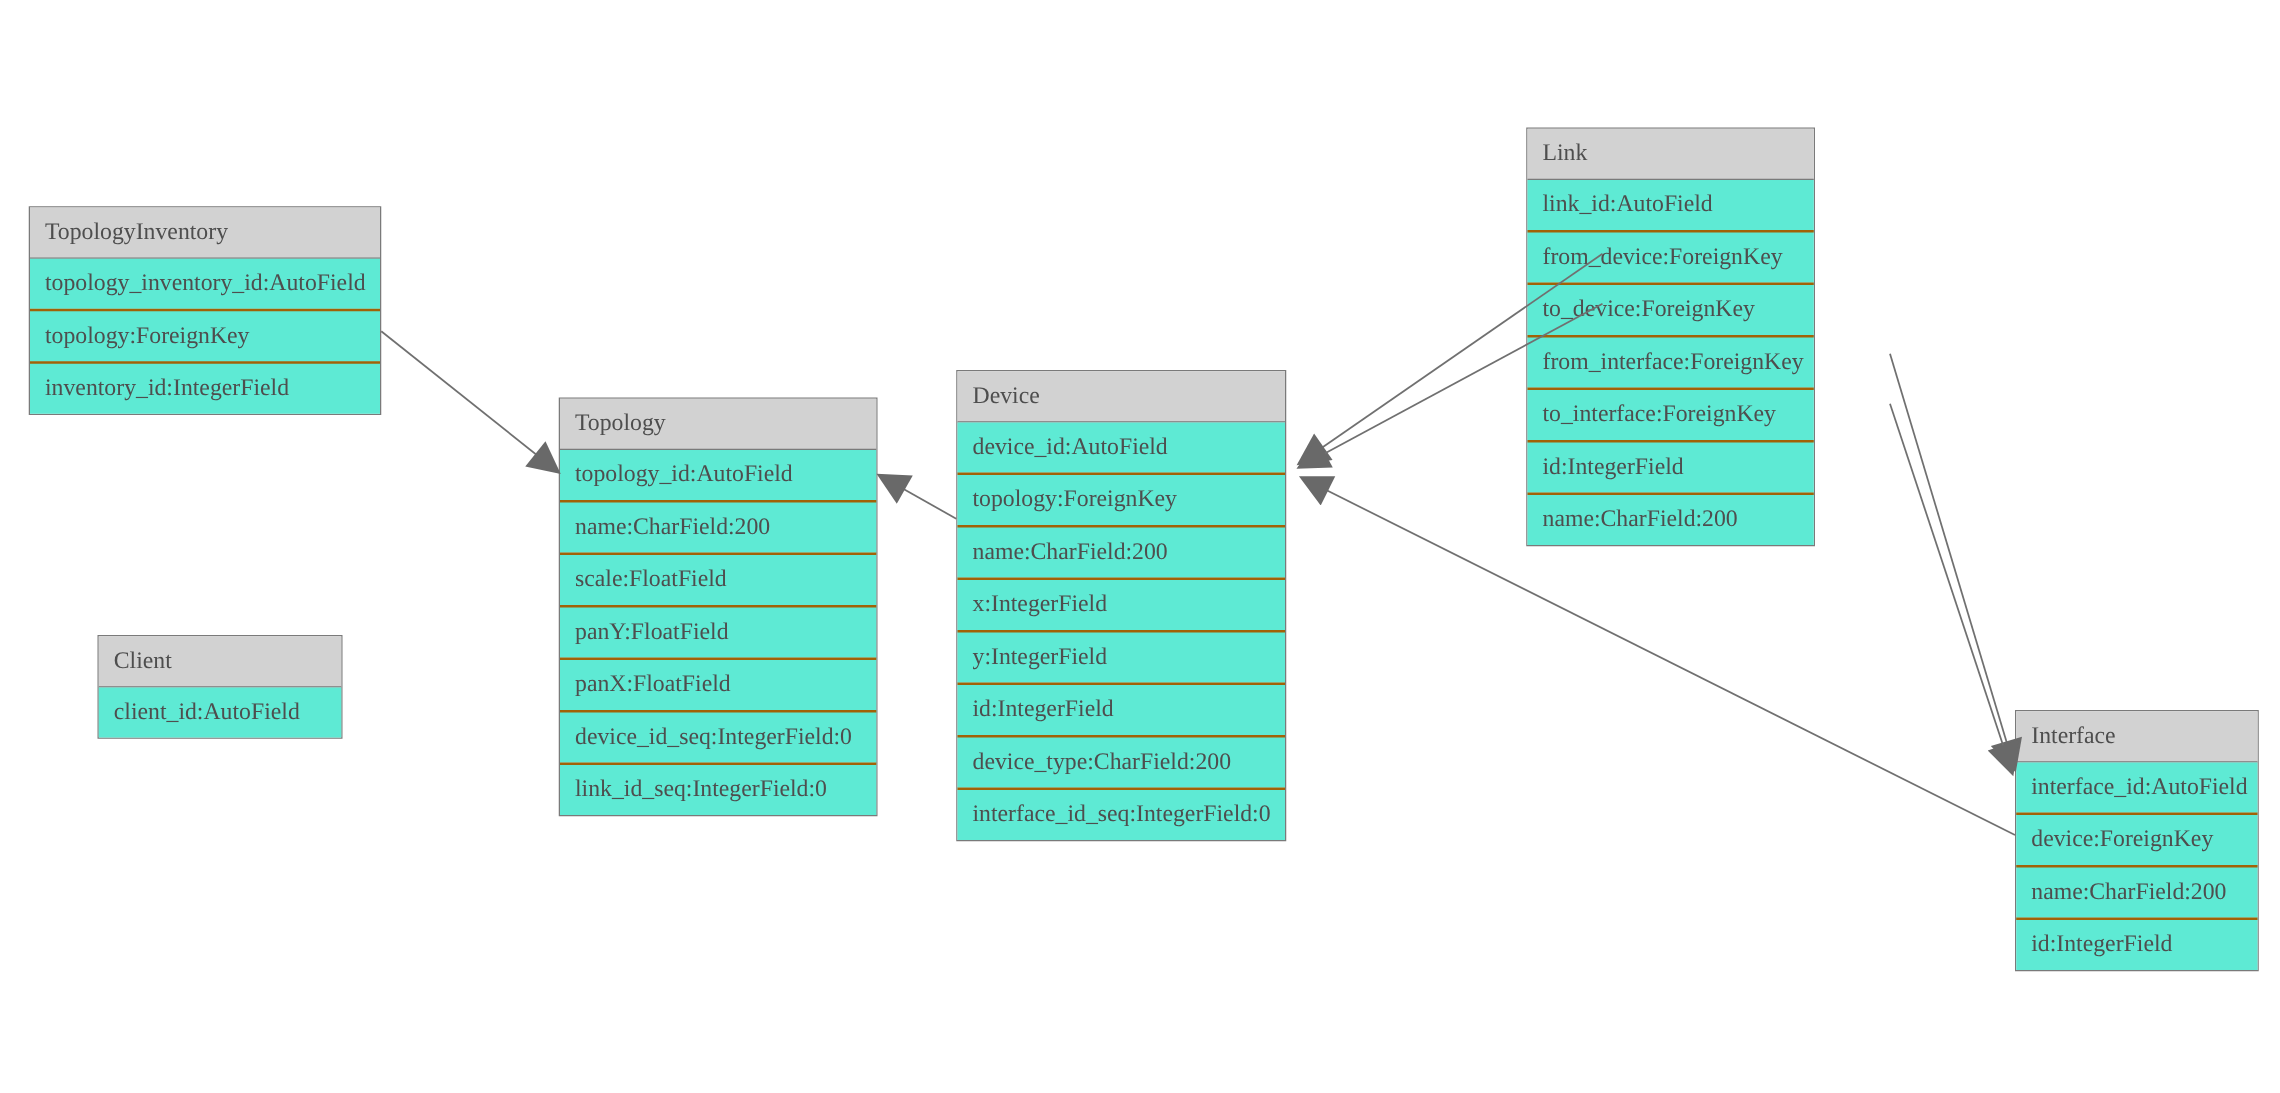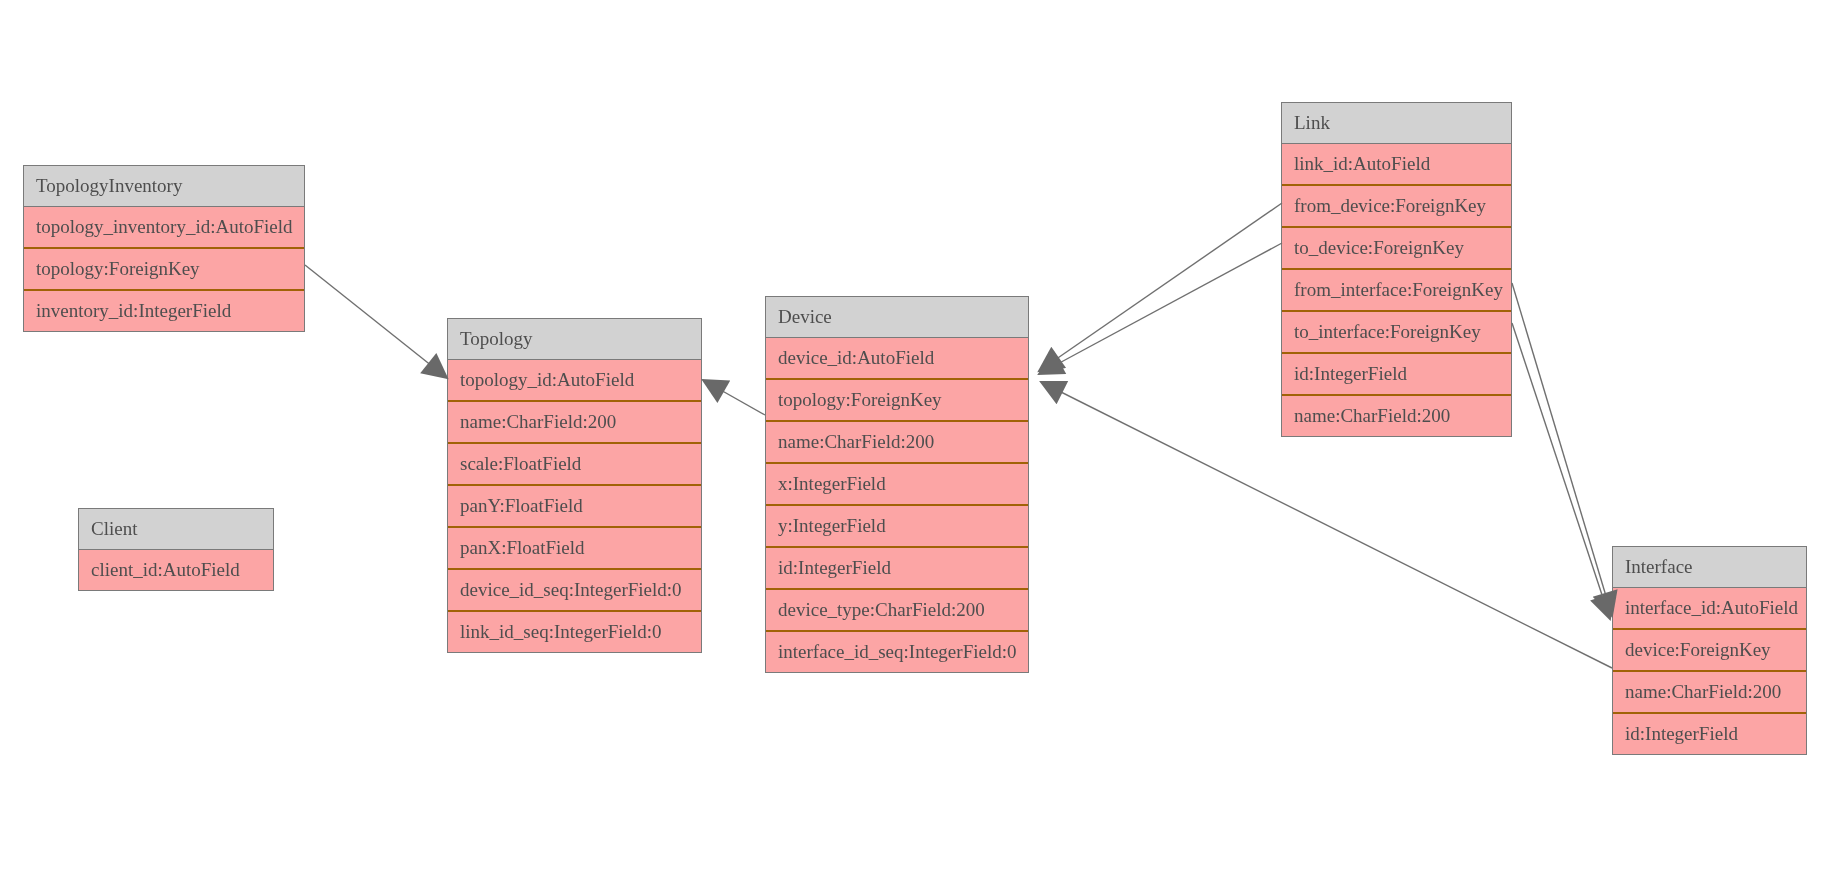--- a/index.html
+++ b/index.html
@@ -27,21 +27,21 @@
   .ehead{
     height:40px;line-height:40px;
     padding:0 12px;
     background:#d2d2d2;
     border-bottom:1px solid #7a7a7a;
     white-space:nowrap;overflow:hidden;
   }
   .erow{
     height:40px;line-height:40px;
     padding:0 12px;
-    background:#fca5a5;
+    background:#5eead4;
     white-space:nowrap;overflow:hidden;
   }
   .erow + .erow{border-top:2px solid #a16207;}
   line{stroke:#707070;stroke-width:1.4;}
 </style>
 </head>
 <body>
 
 <svg id="edges" viewBox="0 0 1824 874" xmlns="http://www.w3.org/2000/svg">
   <defs>
@@ -86,30 +86,30 @@
   <div class="erow">device_id:AutoField</div>
   <div class="erow">topology:ForeignKey</div>
   <div class="erow">name:CharField:200</div>
   <div class="erow">x:IntegerField</div>
   <div class="erow">y:IntegerField</div>
   <div class="erow">id:IntegerField</div>
   <div class="erow">device_type:CharField:200</div>
   <div class="erow">interface_id_seq:IntegerField:0</div>
 </div>
 
-<div class="entity" style="left:1281px;top:102px;width:231px;">
+<div class="entity" style="left:1221px;top:102px;width:231px;">
   <div class="ehead">Link</div>
   <div class="erow">link_id:AutoField</div>
   <div class="erow">from_device:ForeignKey</div>
   <div class="erow">to_device:ForeignKey</div>
   <div class="erow">from_interface:ForeignKey</div>
   <div class="erow">to_interface:ForeignKey</div>
   <div class="erow">id:IntegerField</div>
   <div class="erow">name:CharField:200</div>
 </div>
 
-<div class="entity" style="left:1612px;top:546px;width:195px;">
+<div class="entity" style="left:1612px;top:568px;width:195px;">
   <div class="ehead">Interface</div>
   <div class="erow">interface_id:AutoField</div>
   <div class="erow">device:ForeignKey</div>
   <div class="erow">name:CharField:200</div>
   <div class="erow">id:IntegerField</div>
 </div>
 
 </body></html>

